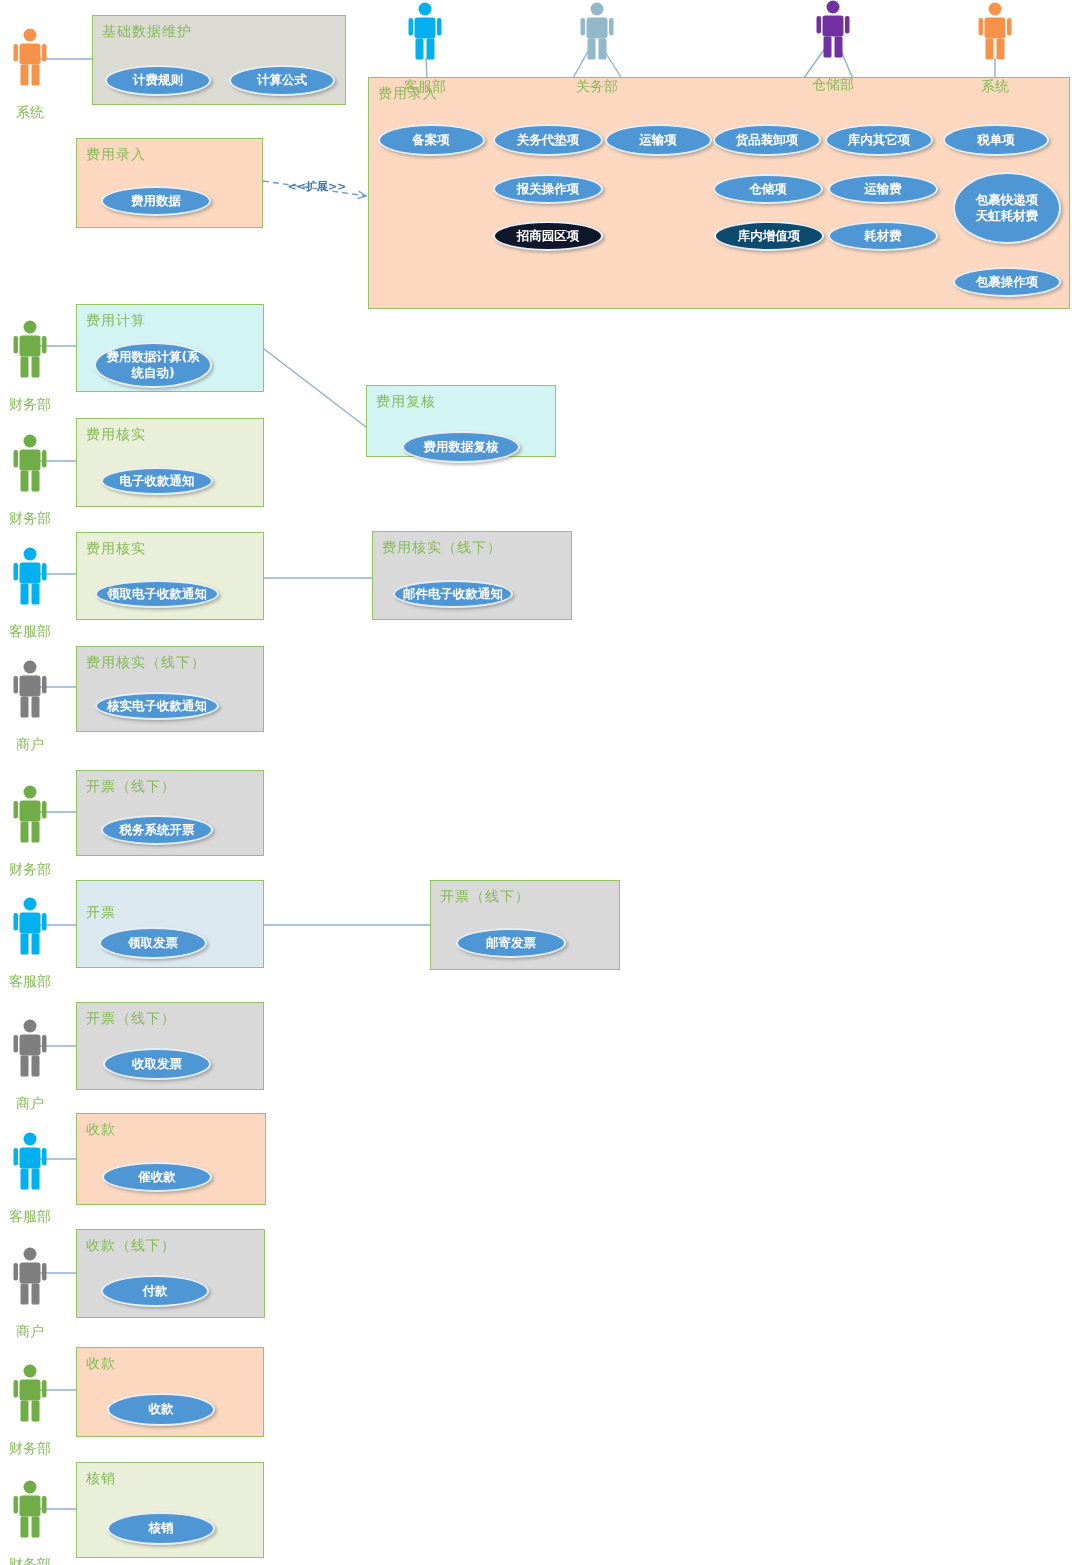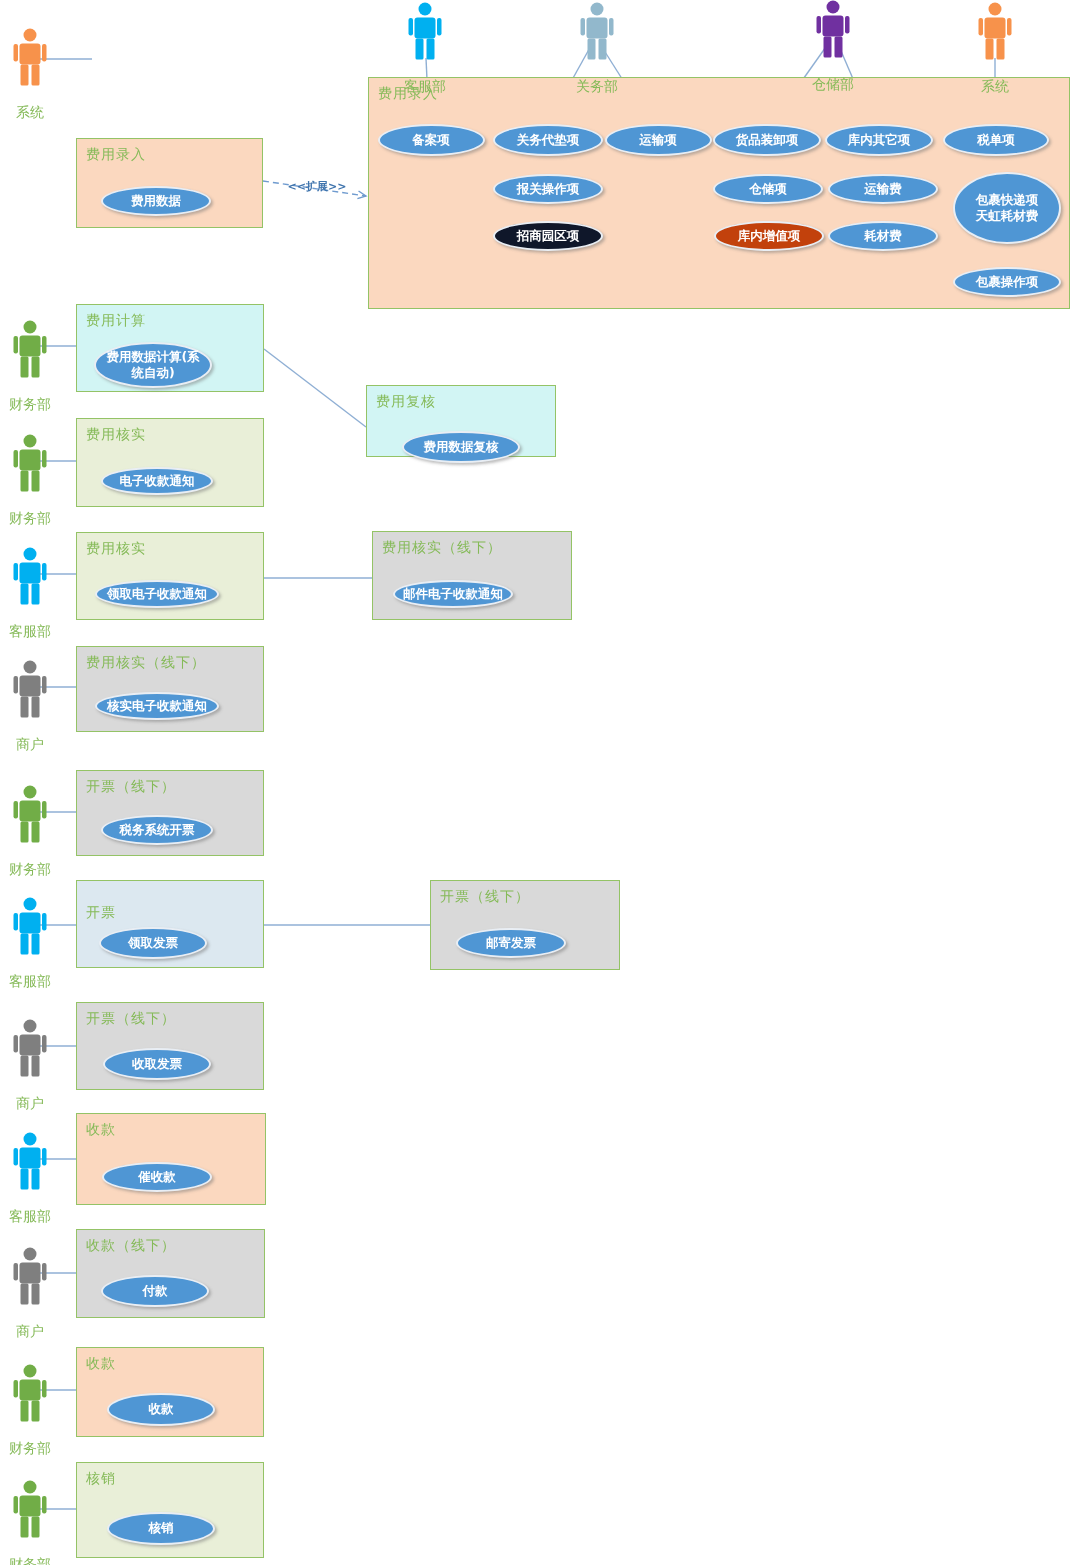--- a/index.html
+++ b/index.html
@@ -49,20 +49,29 @@
       <line x1="40" y1="812" x2="76" y2="812" stroke="#8fafd4" stroke-width="1.4"></line>
       <line x1="40" y1="925" x2="76" y2="925" stroke="#8fafd4" stroke-width="1.4"></line>
       <line x1="264" y1="925" x2="430" y2="925" stroke="#8fafd4" stroke-width="1.4"></line>
       <line x1="40" y1="1046" x2="76" y2="1046" stroke="#8fafd4" stroke-width="1.4"></line>
       <line x1="40" y1="1159" x2="76" y2="1159" stroke="#8fafd4" stroke-width="1.4"></line>
       <line x1="40" y1="1273" x2="76" y2="1273" stroke="#8fafd4" stroke-width="1.4"></line>
       <line x1="40" y1="1390" x2="76" y2="1390" stroke="#8fafd4" stroke-width="1.4"></line>
       <line x1="40" y1="1509" x2="76" y2="1509" stroke="#8fafd4" stroke-width="1.4"></line>
     </svg>
   <span class="extend-label" style="color: rgb(63, 116, 173);">&lt;&lt;扩展&gt;&gt;</span>
+<div class="ucbox" style="left: 92px; top: 15px; width: 254px; height: 90px; background: rgb(219, 219, 211); border-color: rgb(148, 195, 102);">
+      <span class="box-title" style="color: rgb(133, 186, 88);">基础数据维护</span>
+      <div class="ellipse" style="left: 12px; top: 48.5px; width: 106px; height: 31px; background: rgb(79, 150, 212); border-color: rgb(233, 238, 244);">
+        <span style="color: rgb(255, 255, 255);">计费规则</span>
+      </div>
+      <div class="ellipse" style="left: 136px; top: 48.5px; width: 106px; height: 31px; background: rgb(79, 150, 212); border-color: rgb(233, 238, 244);">
+        <span style="color: rgb(255, 255, 255);">计算公式</span>
+      </div>
+    </div>
     <div class="ucbox" style="left: 76px; top: 138px; width: 187px; height: 90px; background: rgb(251, 216, 191); border-color: rgb(148, 195, 102);">
       <span class="box-title" style="color: rgb(133, 186, 88);">费用录入</span>
       <div class="ellipse" style="left: 24px; top: 47px; width: 110px; height: 30px; background: rgb(79, 150, 212); border-color: rgb(233, 238, 244);">
         <span style="color: rgb(255, 255, 255);">费用数据</span>
       </div>
     </div>
     <div class="ucbox" style="left: 368px; top: 77px; width: 702px; height: 232px; background: rgb(251, 216, 191); border-color: rgb(148, 195, 102);">
       <span class="box-title" style="color: rgb(133, 186, 88);">费用录入</span>
       <div class="ellipse" style="left: 8.5px; top: 46px; width: 107px; height: 32px; background: rgb(79, 150, 212); border-color: rgb(233, 238, 244);">
         <span style="color: rgb(255, 255, 255);">备案项</span>
@@ -87,21 +96,21 @@
       </div>
       <div class="ellipse" style="left: 344px; top: 96px; width: 110px; height: 30px; background: rgb(79, 150, 212); border-color: rgb(233, 238, 244);">
         <span style="color: rgb(255, 255, 255);">仓储项</span>
       </div>
       <div class="ellipse" style="left: 459px; top: 96px; width: 110px; height: 30px; background: rgb(79, 150, 212); border-color: rgb(233, 238, 244);">
         <span style="color: rgb(255, 255, 255);">运输费</span>
       </div>
       <div class="ellipse" style="left: 124px; top: 143px; width: 110px; height: 30px; background: #0f172a; border-color: rgb(233, 238, 244);">
         <span style="color: rgb(255, 255, 255);">招商园区项</span>
       </div>
-      <div class="ellipse" style="left: 345px; top: 143px; width: 110px; height: 30px; background: #c2410c; border-color: rgb(233, 238, 244);">
+      <div class="ellipse" style="left: 345px; top: 143px; width: 110px; height: 30px; background: #0c4a6e; border-color: rgb(233, 238, 244);">
         <span style="color: rgb(255, 255, 255);">库内增值项</span>
       </div>
       <div class="ellipse" style="left: 459px; top: 143px; width: 110px; height: 30px; background: rgb(79, 150, 212); border-color: rgb(233, 238, 244);">
         <span style="color: rgb(255, 255, 255);">耗材费</span>
       </div>
       <div class="ellipse" style="left: 584px; top: 94px; width: 108px; height: 72px; background: rgb(79, 150, 212); border-color: rgb(233, 238, 244);">
         <span style="color: rgb(255, 255, 255);">包裹快递项
 天虹耗材费</span>
       </div>
       <div class="ellipse" style="left: 584px; top: 189px; width: 108px; height: 30px; background: rgb(79, 150, 212); border-color: rgb(233, 238, 244);">

